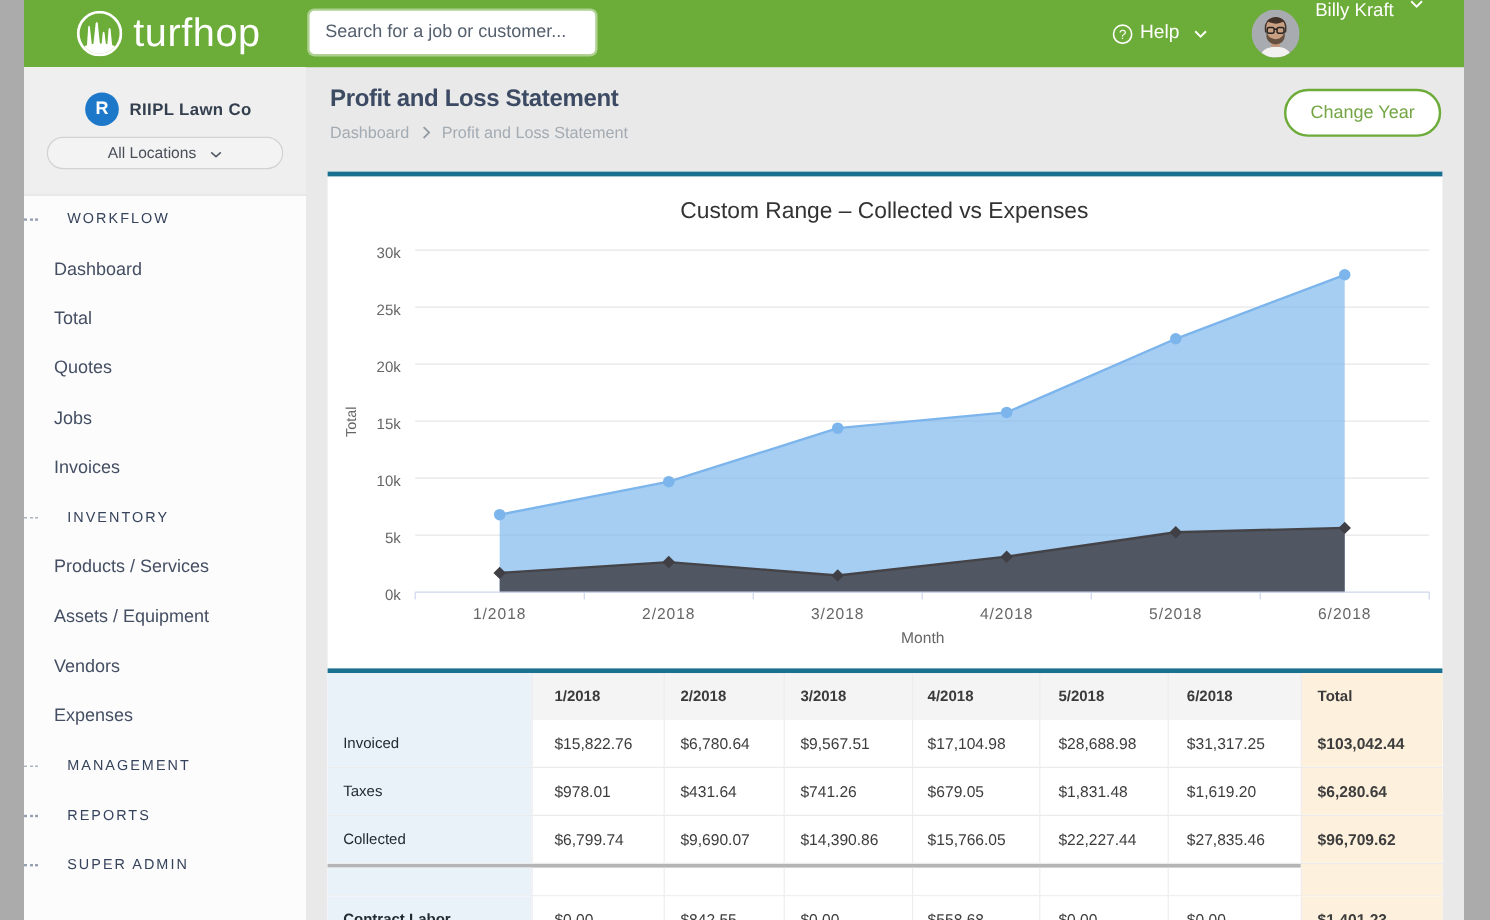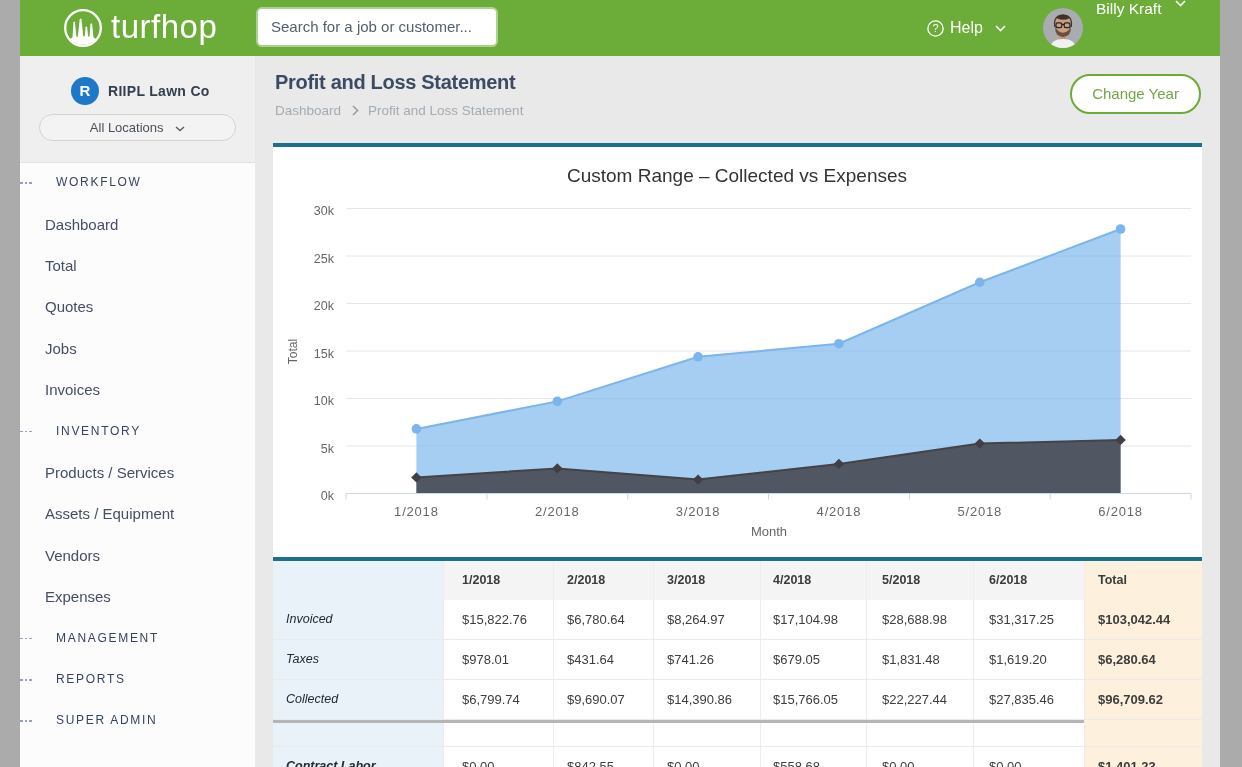--- a/index.html
+++ b/index.html
@@ -38,21 +38,21 @@
      border-radius:20px; background:#fff; color:#74a544; font-size:15px; text-align:center; line-height:36px; }
 
   .card1 { position:absolute; left:253px; top:143px; width:929px; height:520px; background:#fff; border-top:4.5px solid #19708f; }
   .card2 { position:absolute; left:253px; top:556.5px; width:929px; height:211px; background:#fff; border-top:4.5px solid #19708f; }
 
   
   .tbl { position:absolute; left:0; top:0; width:929px; }
   .trow { display:flex; }
   .trow > div { flex:none; overflow:hidden; white-space:nowrap; border-left:1px solid #ededed; }
   .trow > div.c0 { border-left:none; }
-  .c0 { width:170px; background:#e9f1f9; padding-left:13px;font-style:italic; }
+  .c0 { width:170px; background:#e9f1f9; padding-left:13px; }
   .c1 { width:110px; padding-left:18px; }
   .c2 { width:100px; padding-left:13px; }
   .c3 { width:107px; padding-left:13px; }
   .c4 { width:106px; padding-left:12px; }
   .c5 { width:107px; padding-left:15px; }
   .c6 { width:111px; padding-left:15px; }
   .c7 { width:118px; background:#fdf0dd; padding-left:13px; font-weight:bold; }
   .thead { height:39.5px; background:#f4f4f4; font-size:12.5px; font-weight:bold; color:#3b3b3b; }
   .thead > div { line-height:39.5px; }
   .thead .c0 { background:#e9f1f9; }
@@ -237,21 +237,21 @@
           <div class="c3">3/2018</div>
         <div class="c4">4/2018</div>
           <div class="c5">5/2018</div>
           <div class="c6">6/2018</div>
           <div class="c7">Total</div>
       </div>
       <div class="trow drow">
         <div class="c0">Invoiced</div>
           <div class="c1">$15,822.76</div>
           <div class="c2">$6,780.64</div>
-          <div class="c3">$8,264.97</div>
+          <div class="c3">$9,567.51</div>
         <div class="c4">$17,104.98</div>
           <div class="c5">$28,688.98</div>
           <div class="c6">$31,317.25</div>
           <div class="c7">$103,042.44</div>
       </div>
       <div class="trow drow">
         <div class="c0">Taxes</div>
           <div class="c1">$978.01</div>
           <div class="c2">$431.64</div>
           <div class="c3">$741.26</div>

